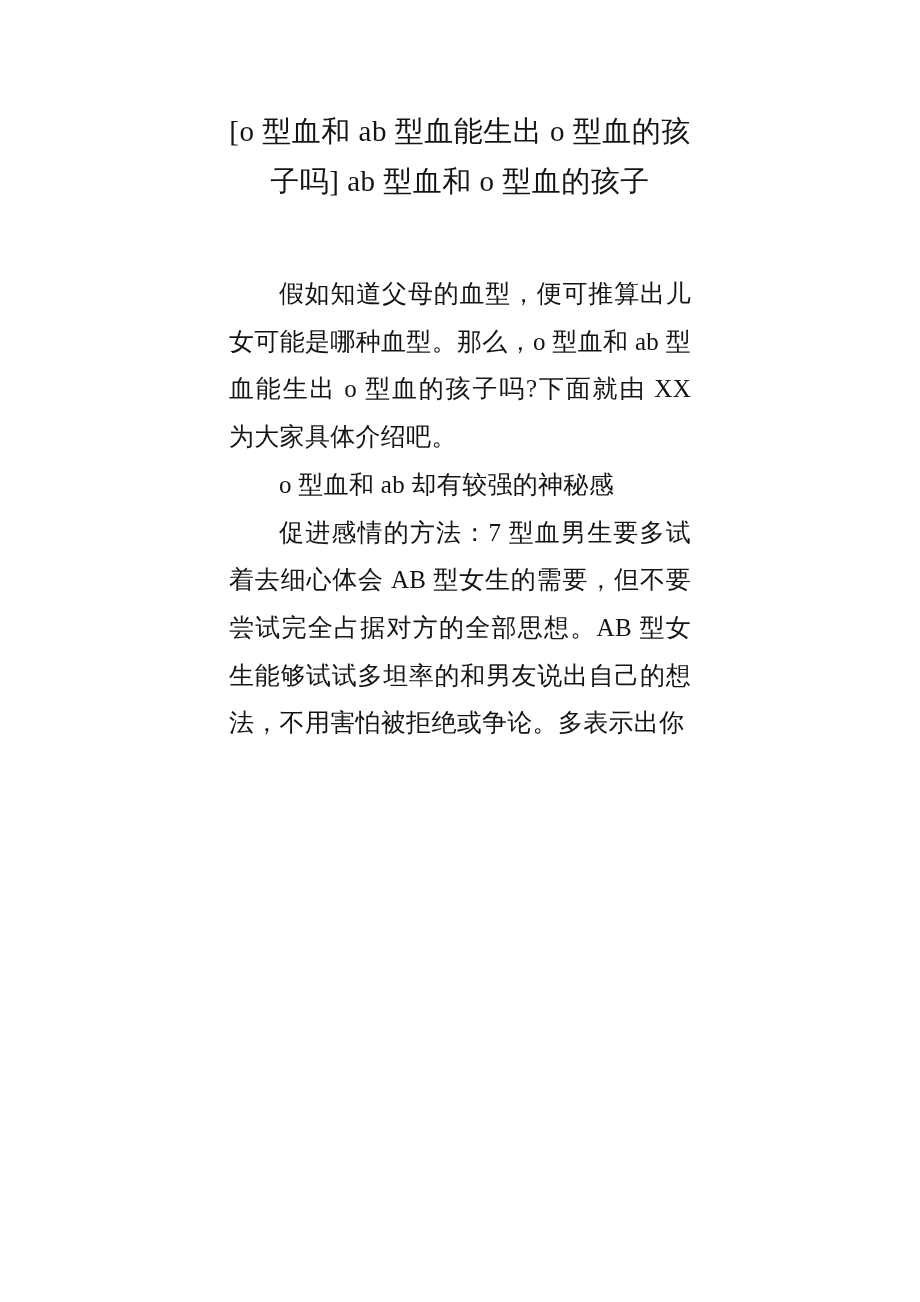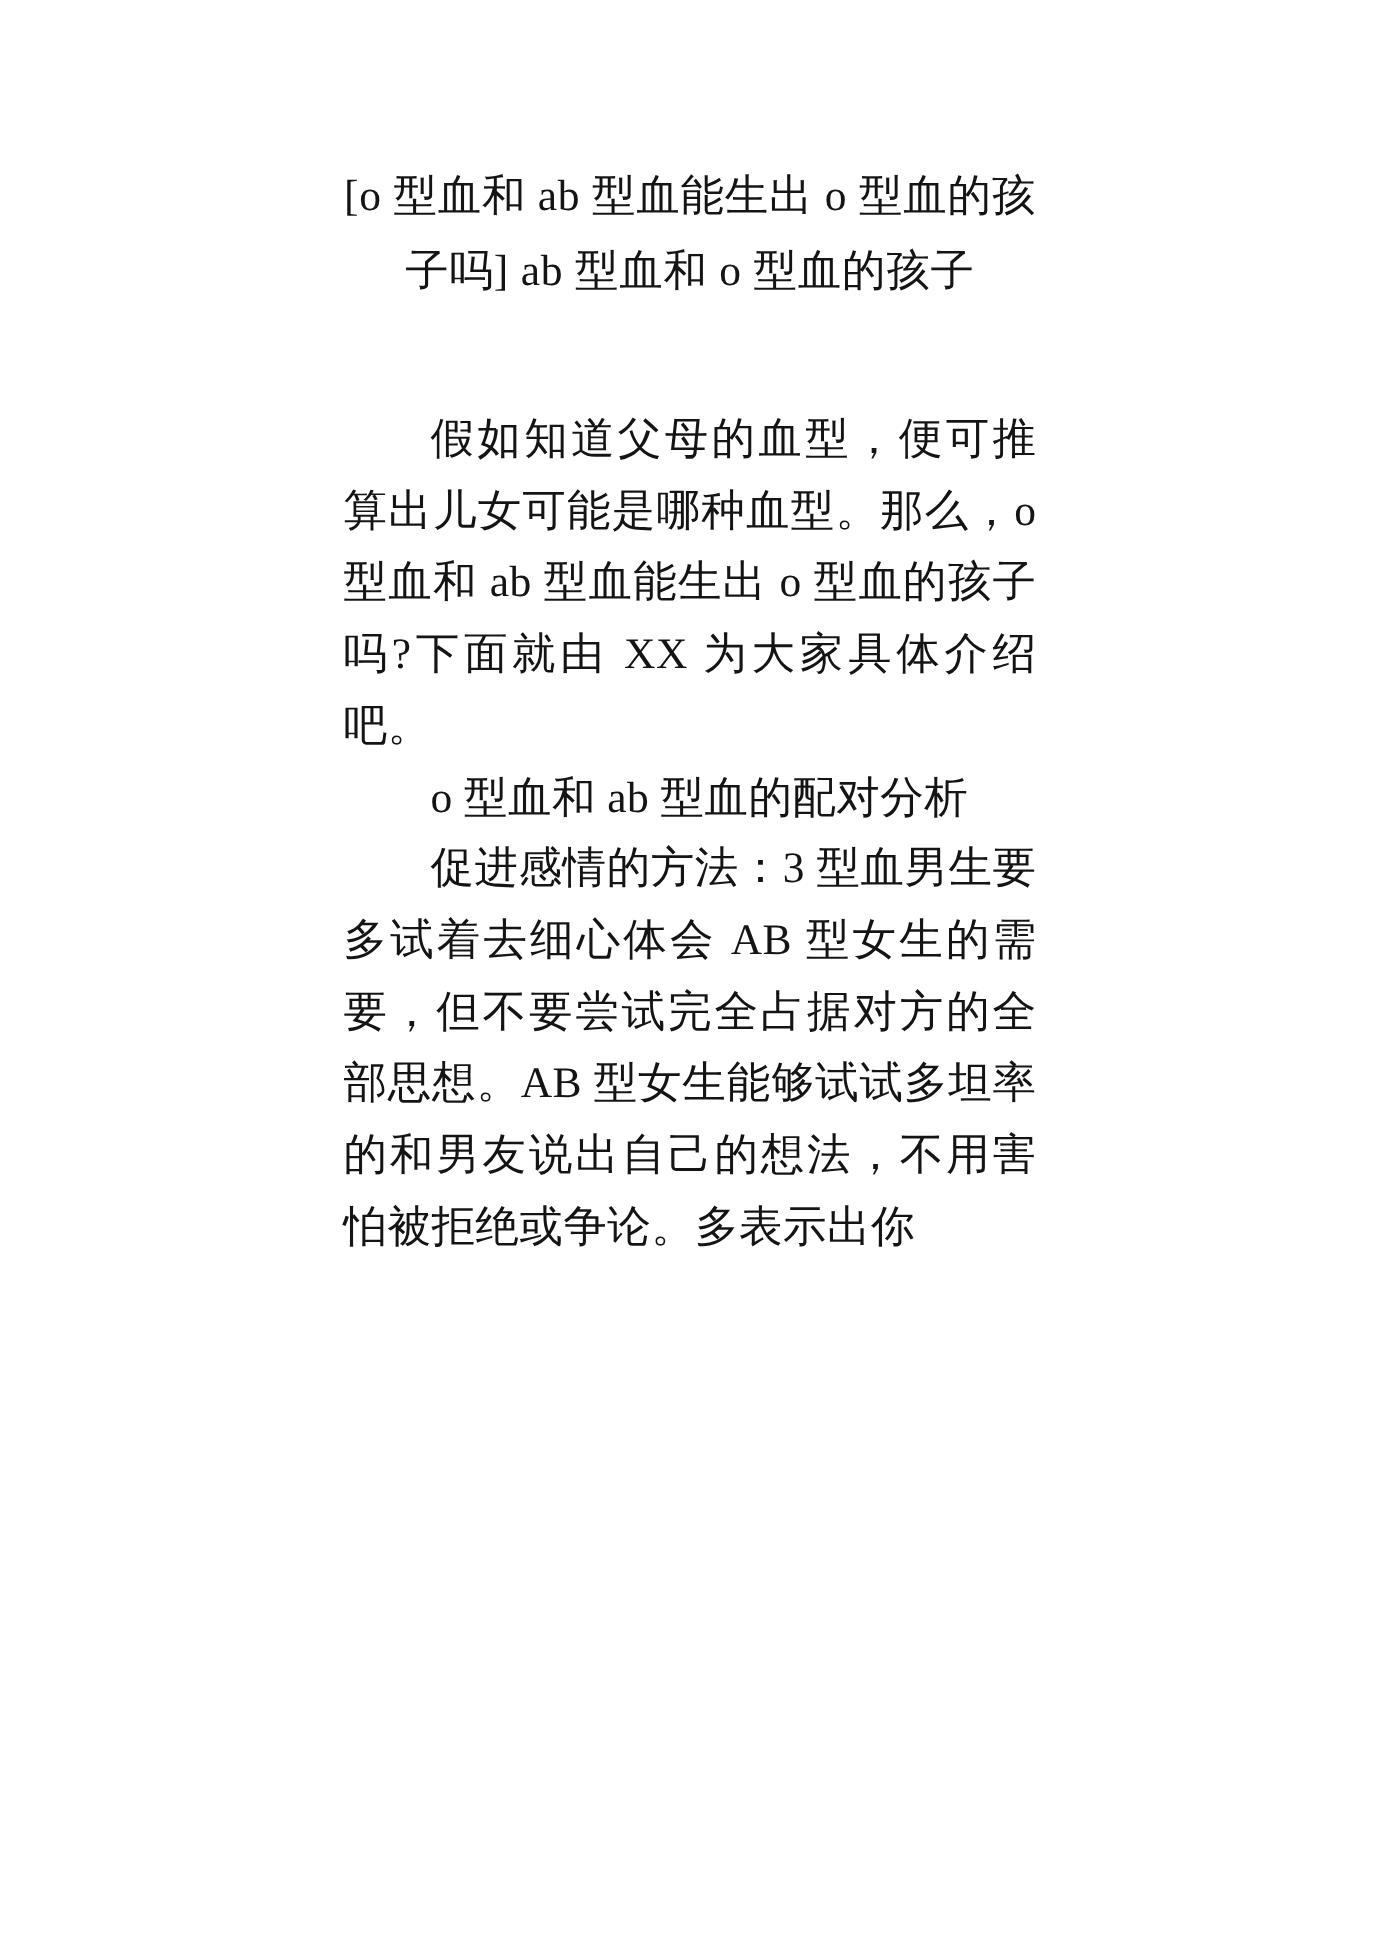--- a/index.html
+++ b/index.html
@@ -25,32 +25,32 @@
     font-weight: 400;
     line-height: 50px;
     text-align: center;
     letter-spacing: 0.5px;
   }
   .body-text {
     margin-top: 64px;
   }
   .para {
     margin: 0;
-    font-size: 29px;
+    font-size: 25px;
     line-height: 47.7px;
     text-align: justify;
     text-indent: 2em;
     letter-spacing: 0.3px;
     word-break: break-all;
   }
 </style>
 </head>
 <body>
 
 <div class="page">
   <h1 class="title">[o 型血和 ab 型血能生出 o 型血的孩子吗] ab 型血和 o 型血的孩子</h1>
 
   <div class="body-text">
     <p class="para">假如知道父母的血型，便可推算出儿女可能是哪种血型。那么，o 型血和 ab 型血能生出 o 型血的孩子吗?下面就由 XX 为大家具体介绍吧。</p>
-    <p class="para">o 型血和 ab 型血的配对分析</p>
-    <p class="para">促进感情的方法：3 型血男生要多试着去细心体会 AB 型女生的需要，但不要尝试完全占据对方的全部思想。AB 型女生能够试试多坦率的和男友说出自己的想法，不用害怕被拒绝或争论。多表示出你</p>
+    <p class="para">o 型血和 ab 却有较强的神秘感</p>
+    <p class="para">促进感情的方法：7 型血男生要多试着去细心体会 AB 型女生的需要，但不要尝试完全占据对方的全部思想。AB 型女生能够试试多坦率的和男友说出自己的想法，不用害怕被拒绝或争论。多表示出你</p>
   </div>
 </div>
 
 </body></html>

